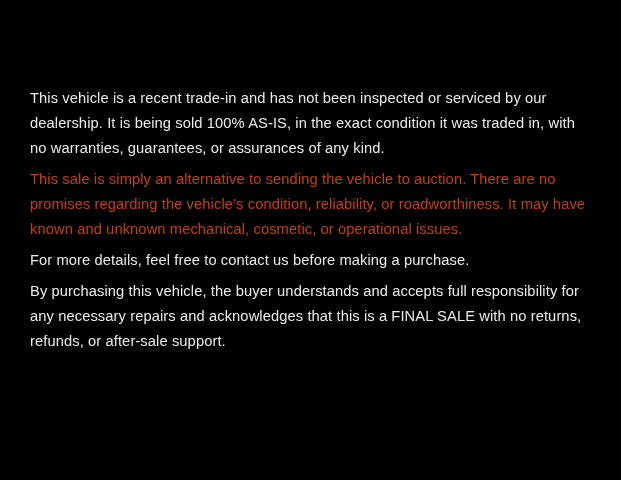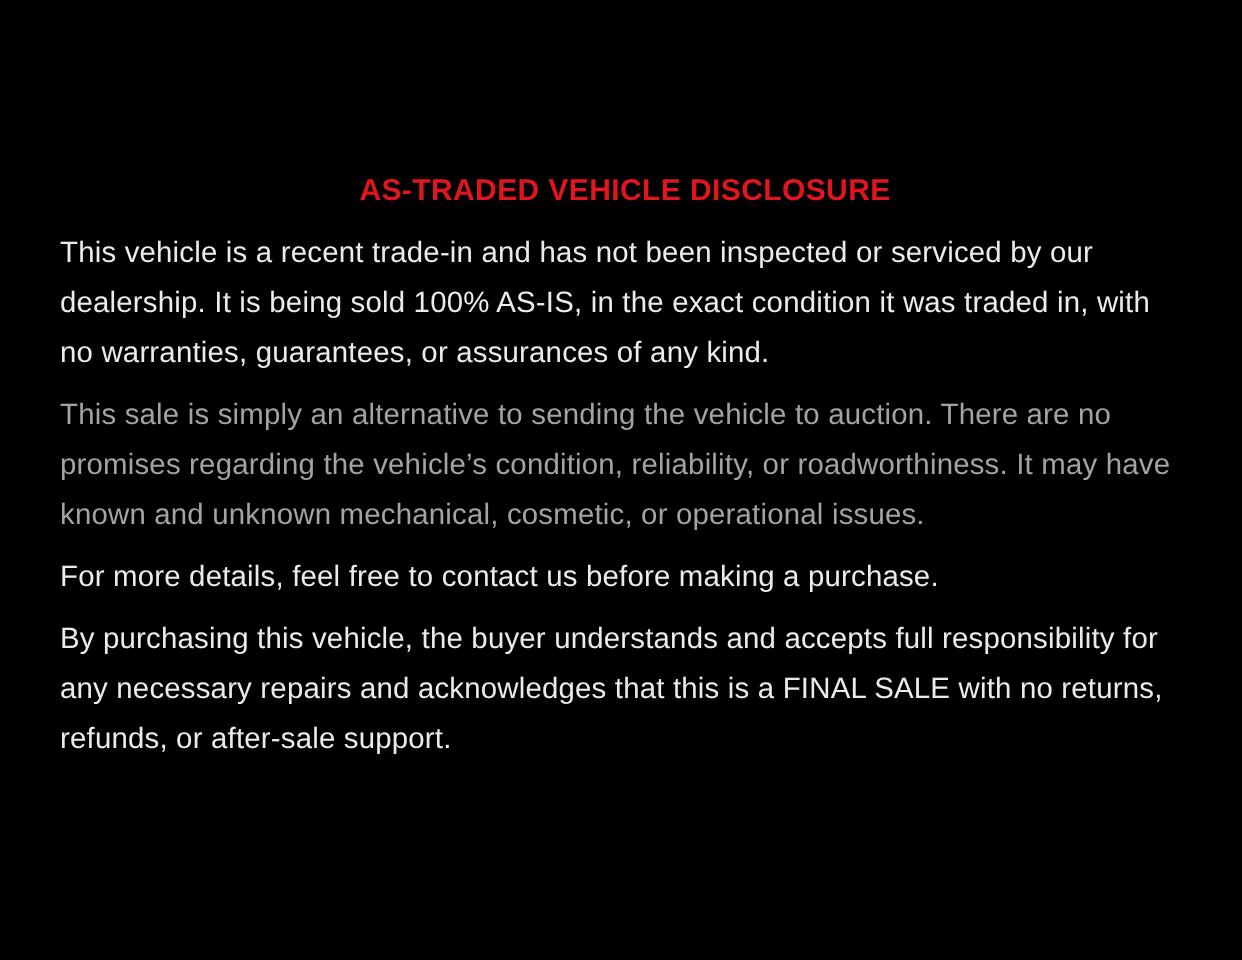--- a/index.html
+++ b/index.html
@@ -36,20 +36,19 @@
     line-height: 25px;
     font-weight: 400;
     color: #ebebeb;
     letter-spacing: 0.1px;
   }
 </style>
 </head>
 <body>
 
 <div class="disclosure-wrap" style="background: rgb(0, 0, 0);">
-  <h1 class="disclosure-title" style="color: rgb(224, 21, 29);">AS-TRADED VEHICLE DISCLOSURE</h1>
   <div class="disclosure-body">
     <p style="color: rgb(235, 235, 235);">This vehicle is a recent trade-in and has not been inspected or serviced by our dealership. It is being sold 100% AS-IS, in the exact condition it was traded in, with no warranties, guarantees, or assurances of any kind.</p>
-    <p style="color: #a3a3a3;">This sale is simply an alternative to sending the vehicle to auction. There are no promises regarding the vehicle’s condition, reliability, or roadworthiness. It may have known and unknown mechanical, cosmetic, or operational issues.</p>
+    <p style="color: #c2410c;">This sale is simply an alternative to sending the vehicle to auction. There are no promises regarding the vehicle’s condition, reliability, or roadworthiness. It may have known and unknown mechanical, cosmetic, or operational issues.</p>
     <p style="color: rgb(235, 235, 235);">For more details, feel free to contact us before making a purchase.</p>
     <p style="color: rgb(235, 235, 235);">By purchasing this vehicle, the buyer understands and accepts full responsibility for any necessary repairs and acknowledges that this is a FINAL SALE with no returns, refunds, or after-sale support.</p>
   </div>
 </div>
 
 </body></html>

